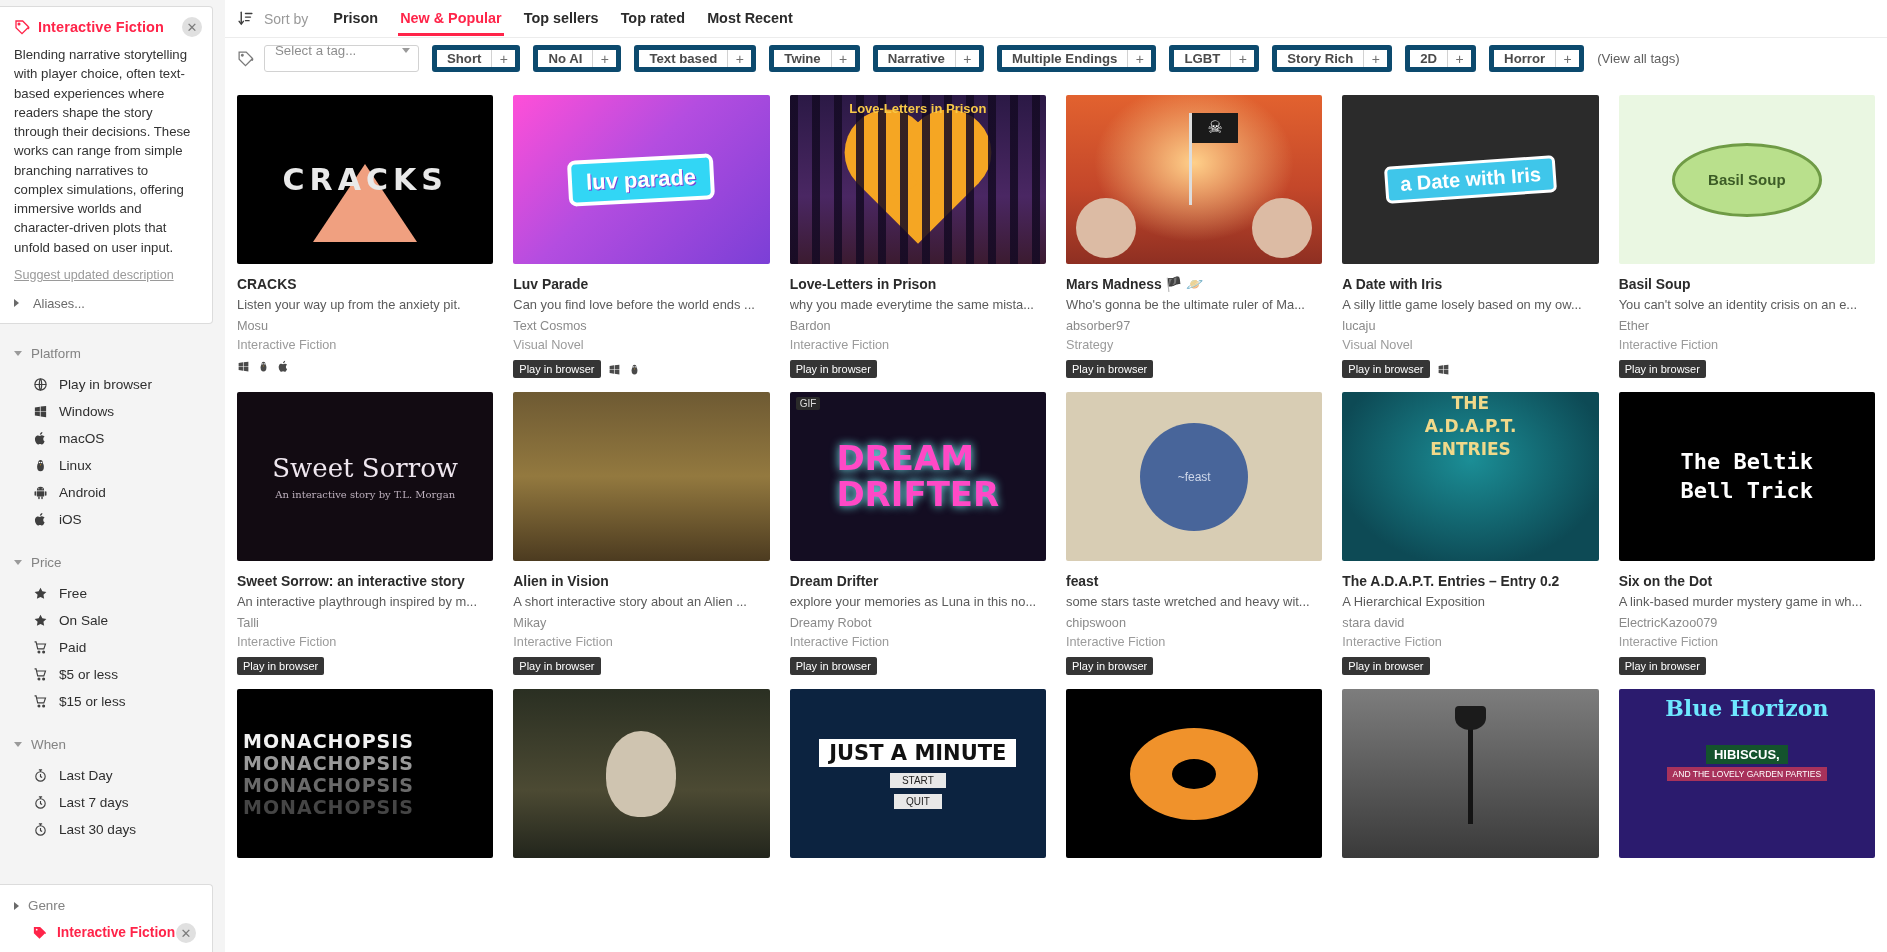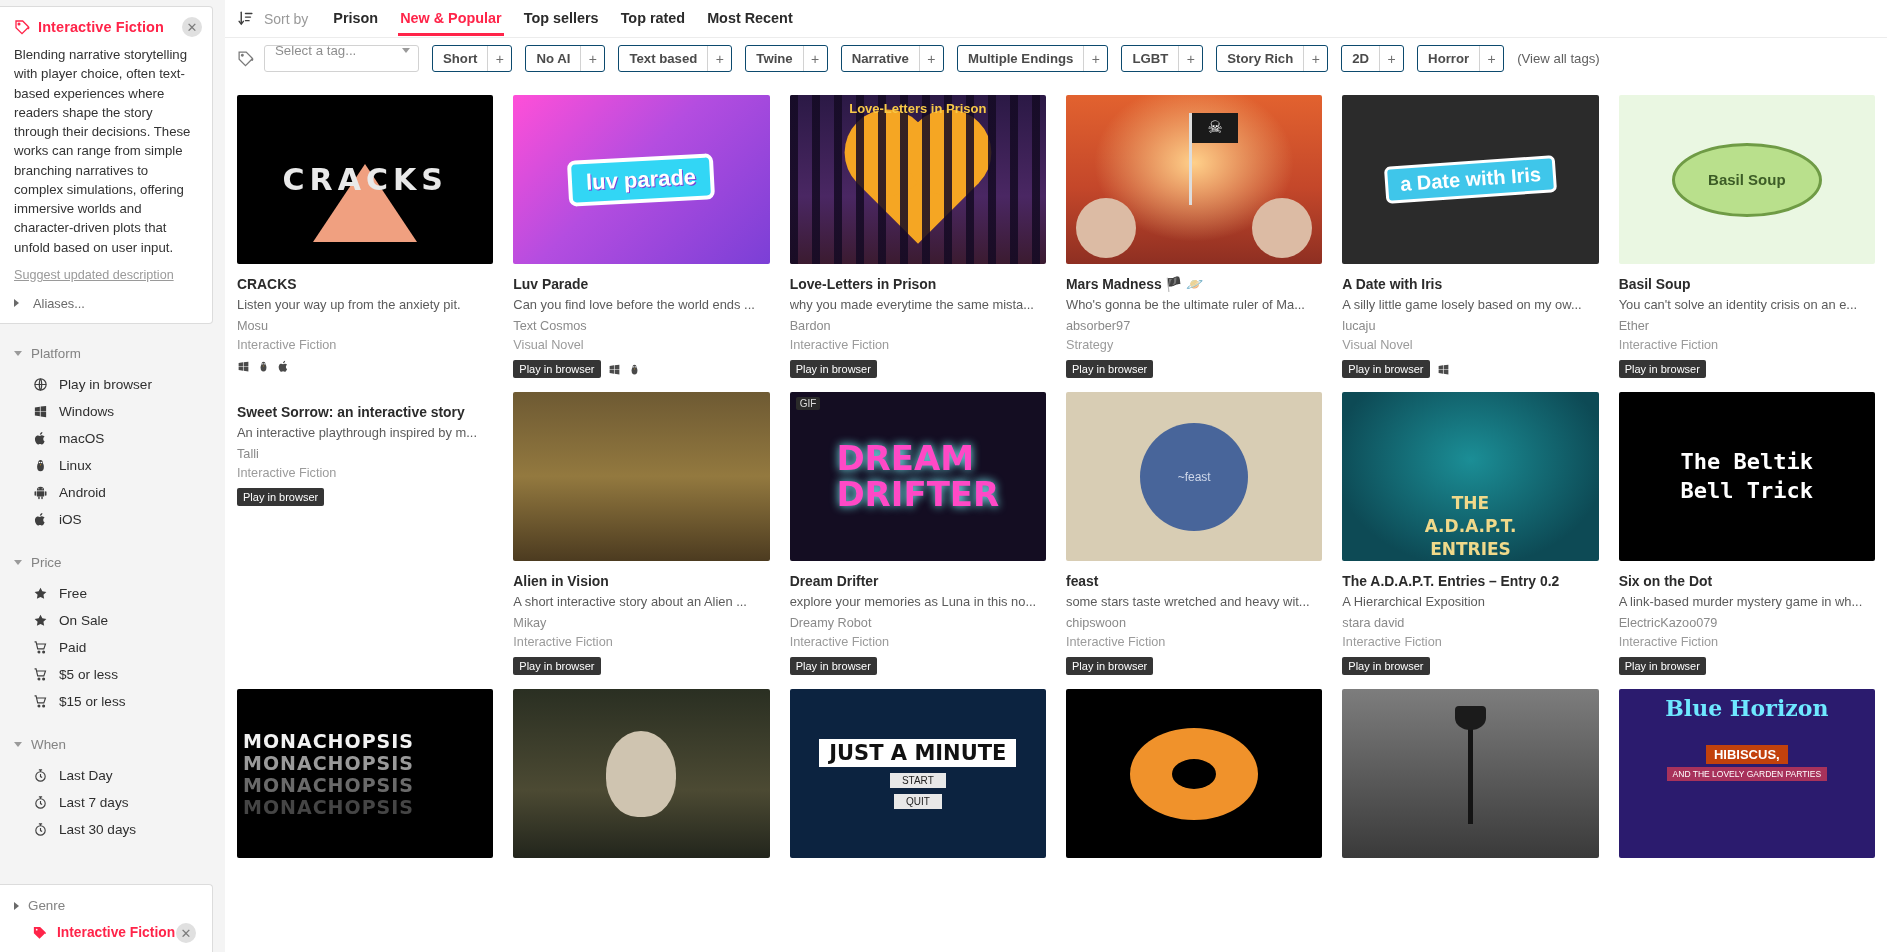--- a/index.html
+++ b/index.html
@@ -117,21 +117,21 @@
   .tagbar-icon { margin-right: 10px; display: flex; color: #7a7a7a; }
   .tag-select {
     display: flex; align-items: center; justify-content: space-between;
     width: 155px; height: 27px; padding: 0 8px 16px 10px;
     border: 1px solid #d2d2d2; border-radius: 3px;
     color: #8e8e8e; font-size: 13.3px; cursor: pointer; background:#fff;
     margin-right: 13px;
   }
   .chip {
     display: flex; align-items: stretch; height: 27px;
-    border: 1px solid #0c4a6e; border-radius: 3px;
+    border: 5px solid #0c4a6e; border-radius: 3px;
     margin-right: 13px; background: #fff; overflow: hidden;
   }
   .chip-label {
     display: flex; align-items: center; padding: 0 10px;
     font-size: 13.2px; font-weight: bold; color: #4b4b4b; cursor: pointer;
   }
   .chip-plus {
     display: flex; align-items: center; justify-content: center;
     width: 24px; border-left: 1px solid #d2d2d2;
     font-size: 14px; color: #6e6e6e; cursor: pointer;
@@ -220,21 +220,21 @@
   .t-dream { background:#140d22; display:flex; align-items:center; justify-content:center;
         position:relative; }
   .dream-t { color:#ff49c6; font-size:34px; font-weight:bold; line-height:1.05;
         text-shadow:0 0 10px #7df9ff; font-family:"DejaVu Sans", sans-serif;}
   .gif-tag { position:absolute; left:6px; top:5px; background:#2a2a2a; color:#ddd;
         font-size:10px; padding:1px 4px; border-radius:2px; }
   .t-feast { background:#d8cdb4; display:flex; align-items:center; justify-content:center; }
   .feast-c { width:108px; height:108px; border-radius:50%; background:#48659a;
         display:flex; align-items:center; justify-content:center; color:#cfd8ea; font-size:12px; }
   .t-adapt { background:radial-gradient(ellipse at 50% 40%, #1b8e96 0%, #0d4a55 75%);
-        display:flex; align-items:flex-end; justify-content:center; }
+        display:flex; align-items:flex-start; justify-content:center; }
   .adapt-t { color:#f0d98a; font-size:17px; font-weight:bold; text-align:center;
         line-height:1.35; font-family:"DejaVu Sans", sans-serif; }
   .t-beltik { background:#000; display:flex; align-items:center; justify-content:center; }
   .beltik-t { color:#fff; font-size:22px; font-weight:bold; text-align:center;
         line-height:1.3; font-family:"DejaVu Sans Mono", monospace; }
   .t-mono { background:#000; display:flex; flex-direction:column; justify-content:center;
         padding-left:6px; }
   .mono-l { color:#f2f2f2; font-size:19px; font-weight:bold; letter-spacing:1px;
         font-family:"DejaVu Sans", sans-serif; }
   .mono-l.d2{color:#9a9a9a;} .mono-l.d3{color:#6a6a6a;} .mono-l.d4{color:#454545;}
@@ -252,21 +252,21 @@
   .donut-hole { width:44px; height:30px; border-radius:50%; background:#000; }
   .t-lamp { background:linear-gradient(180deg,#7d7d7d 0%,#3a3a3a 100%);
         display:flex; align-items:center; justify-content:center; }
   .lamp { width:5px; height:100px; background:#141414; position:relative; }
   .lamp::before { content:""; position:absolute; top:-18px; left:-13px; width:31px; height:24px;
         background:#1b1b1b; border-radius:4px 4px 50% 50%; }
   .t-blue { background:#2b1b6e; position:relative; display:flex; flex-direction:column;
         align-items:center; }
   .blue-t { color:#6ee8ff; font-size:22px; font-weight:bold; margin-top:6px;
         font-family:"DejaVu Serif", serif; }
-  .hib { background:#c2410c; color:#fff; font-size:13px; font-weight:bold;
+  .hib { background:#14532d; color:#fff; font-size:13px; font-weight:bold;
         padding:2px 8px; margin-top:24px; }
   .hib2 { background:#a8325b; color:#fff; font-size:8.5px; padding:2px 6px; margin-top:3px; }
 </style>
 </head>
 <body>
 
 <div class="page">
 
   <aside class="sidebar">
 
@@ -649,20 +649,24 @@
           </div>
           <div class="card-title">Basil Soup</div>
           <div class="card-desc">You can't solve an identity crisis on an e...</div>
           <div class="card-author">Ether</div>
           <div class="card-genre">Interactive Fiction</div>
           <div class="card-plat">
             <span class="badge">Play in browser</span>
           </div>
         </div>
         <div class="card">
+          <div class="thumb t-sweet">
+            <span class="sweet-t">Sweet Sorrow</span>
+            <span class="sweet-s">An interactive story by T.L. Morgan</span>
+          </div>
           <div class="card-title">Sweet Sorrow: an interactive story</div>
           <div class="card-desc">An interactive playthrough inspired by m...</div>
           <div class="card-author">Talli</div>
           <div class="card-genre">Interactive Fiction</div>
           <div class="card-plat">
             <span class="badge">Play in browser</span>
           </div>
         </div>
         <div class="card">
           <div class="thumb t-alien"></div>

